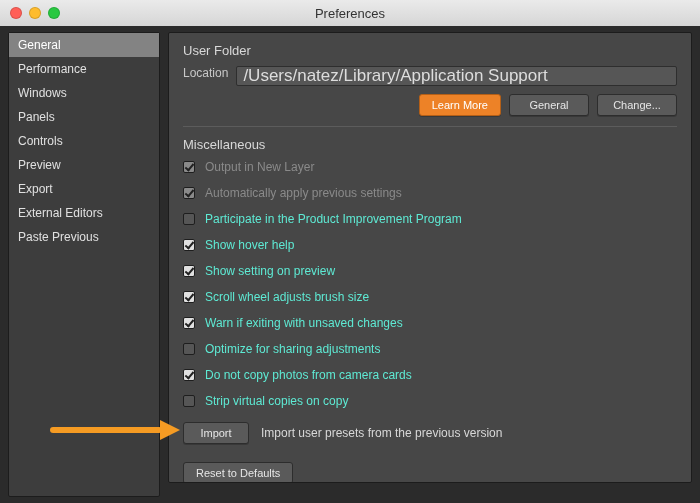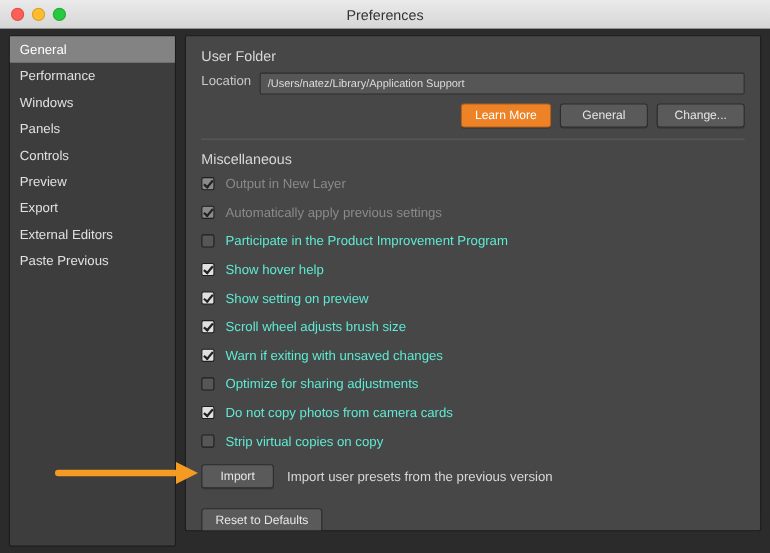--- a/index.html
+++ b/index.html
@@ -16,21 +16,21 @@
 
   .wrap { position:absolute; top:26px; left:0; right:0; bottom:0; display:flex; }
   .sidebar { width:152px; background:#3d3d3d; border:1px solid #1c1c1c; margin:6px 4px 6px 8px; border-radius:2px; }
   .side-item { padding:5px 9px; color:#e0e0e0; font-size:12px; cursor:pointer; }
   .side-item.selected { background:#838383; color:#fff; }
 
   .main { flex:1; margin:6px 8px 20px 4px; background:#474747; border:1px solid #1c1c1c; border-radius:2px; padding:10px 14px; position:relative; overflow:hidden; }
   .section-title { color:#d8d8d8; font-size:13px; margin-bottom:8px; }
   .row { display:flex; align-items:flex-start; gap:8px; margin-bottom:8px; }
   .loc-label { color:#c8c8c8; font-size:12px; }
-  .loc-input { flex:1; height:20px; background:#565656; border:1px solid #2e2e2e; color:#ddd; padding:0 6px; font-size:10px; border-radius:2px; }
+  .loc-input { flex:1; height:20px; background:#565656; border:1px solid #2e2e2e; color:#ddd; padding:0 6px; font-size:17px; border-radius:2px; }
   .btnbar { display:flex; gap:8px; justify-content:flex-end; margin-top:4px; }
   .btn { height:22px; min-width:80px; padding:0 12px; background:#5a5a5a; border:1px solid #2d2d2d; color:#e6e6e6; font-size:11px; border-radius:3px; cursor:pointer; box-shadow: 0 1px 0 rgba(0,0,0,.2); }
   .btn.accent { background:#ed8227; border-color:#b45f17; color:#fff; }
   hr.div { border:none; border-top:1px solid #5c5c5c; margin:10px 0; }
 
   .ck-list { display:flex; flex-direction:column; gap:12px; margin-top:6px; }
   .ck { display:flex; align-items:center; gap:10px; }
   .ck input[type=checkbox] { appearance:none; width:12px; height:12px; border:1px solid #1e1e1e; background:#565656; border-radius:2px; position:relative; cursor:pointer; }
   .ck input[type=checkbox]:checked { background:#e0e0e0; }
   .ck input[type=checkbox]:checked::after { content:""; position:absolute; left:3px; top:0px; width:3px; height:7px; border:solid #222; border-width:0 2px 2px 0; transform:rotate(40deg); }

